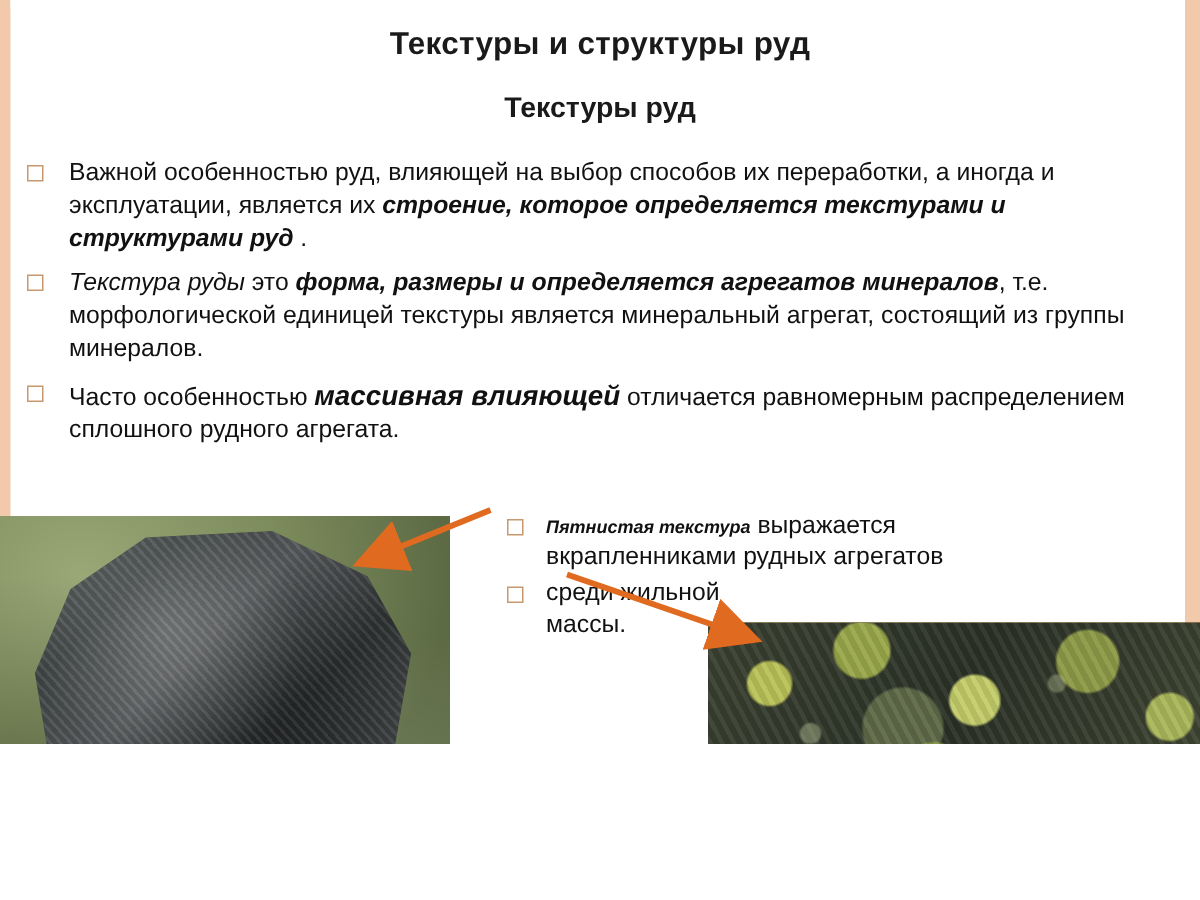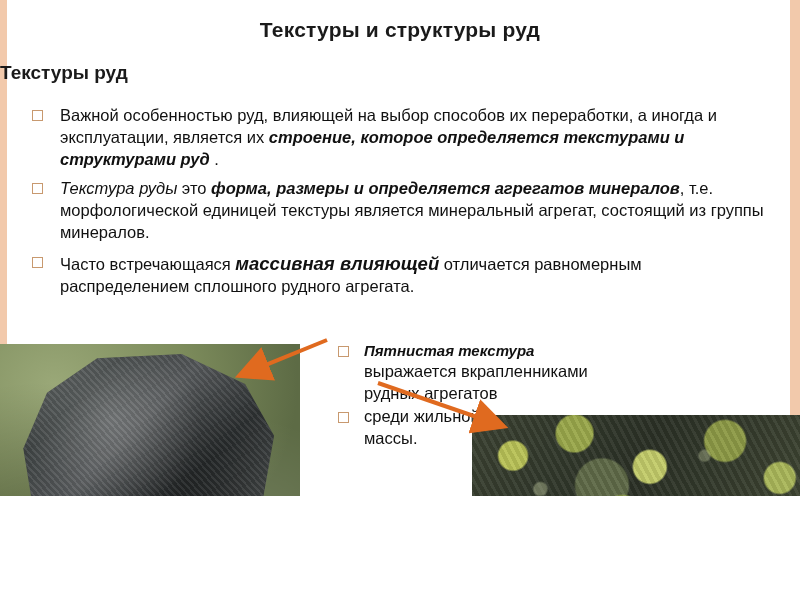--- a/index.html
+++ b/index.html
@@ -47,29 +47,29 @@
     text-align: center;
     font-size: 21px;
     font-weight: bold;
     color: #1a1a1a;
     letter-spacing: 0.2px;
   }
   .title-sub {
     position: absolute;
     left: 0; top: 62px;
     width: 800px;
-    text-align: left;
+    text-align: center;
     font-size: 19px;
     font-weight: bold;
     color: #1a1a1a;
   }
 
   .body-list {
     position: absolute;
-    left: 22px;
+    left: 8px;
     top: 105px;
     width: 748px;
   }
   .bullet-row {
     position: relative;
     padding-left: 38px;
     margin-bottom: 8px;
   }
   .bullet-sq {
     position: absolute;
@@ -104,21 +104,21 @@
   }
   .sub-row .bullet-sq { left: 8px; top: 6px; }
   .sub-para {
     font-size: 16.5px;
     line-height: 1.3;
     color: #111111;
   }
   .sub-strong {
     font-weight: bold;
     font-style: italic;
-    font-size: 15px;
+    font-size: 12px;
   }
 
   
   .img-left {
     position: absolute;
     left: 0;
     top: 344px;
     width: 300px;
     height: 256px;
     overflow: hidden;
@@ -245,21 +245,21 @@
     <div class="bullet-row">
       <span class="bullet-sq"></span>
       <div class="para">
         <span class="i u">Текстура руды </span><span>это </span><span class="bi">форма, размеры и определяется агрегатов минералов</span><span>, т.е. морфологической единицей текстуры является минеральный агрегат, состоящий из группы минералов.</span>
       </div>
     </div>
 
     <div class="bullet-row">
       <span class="bullet-sq"></span>
       <div class="para">
-        <span>Часто встречающаяся </span><span class="bi" style="font-size:18.5px">массивная влияющей</span><span> отличается равномерным распределением сплошного рудного агрегата.</span>
+        <span>Часто особенностью </span><span class="bi" style="font-size:18.5px">массивная влияющей</span><span> отличается равномерным распределением сплошного рудного агрегата.</span>
       </div>
     </div>
 
   </div>
 
   <div class="sub-list">
     <div class="sub-row">
       <span class="bullet-sq"></span>
       <div class="sub-para">
         <span class="sub-strong">Пятнистая текстура</span><span> выражается вкрапленниками рудных агрегатов</span>

